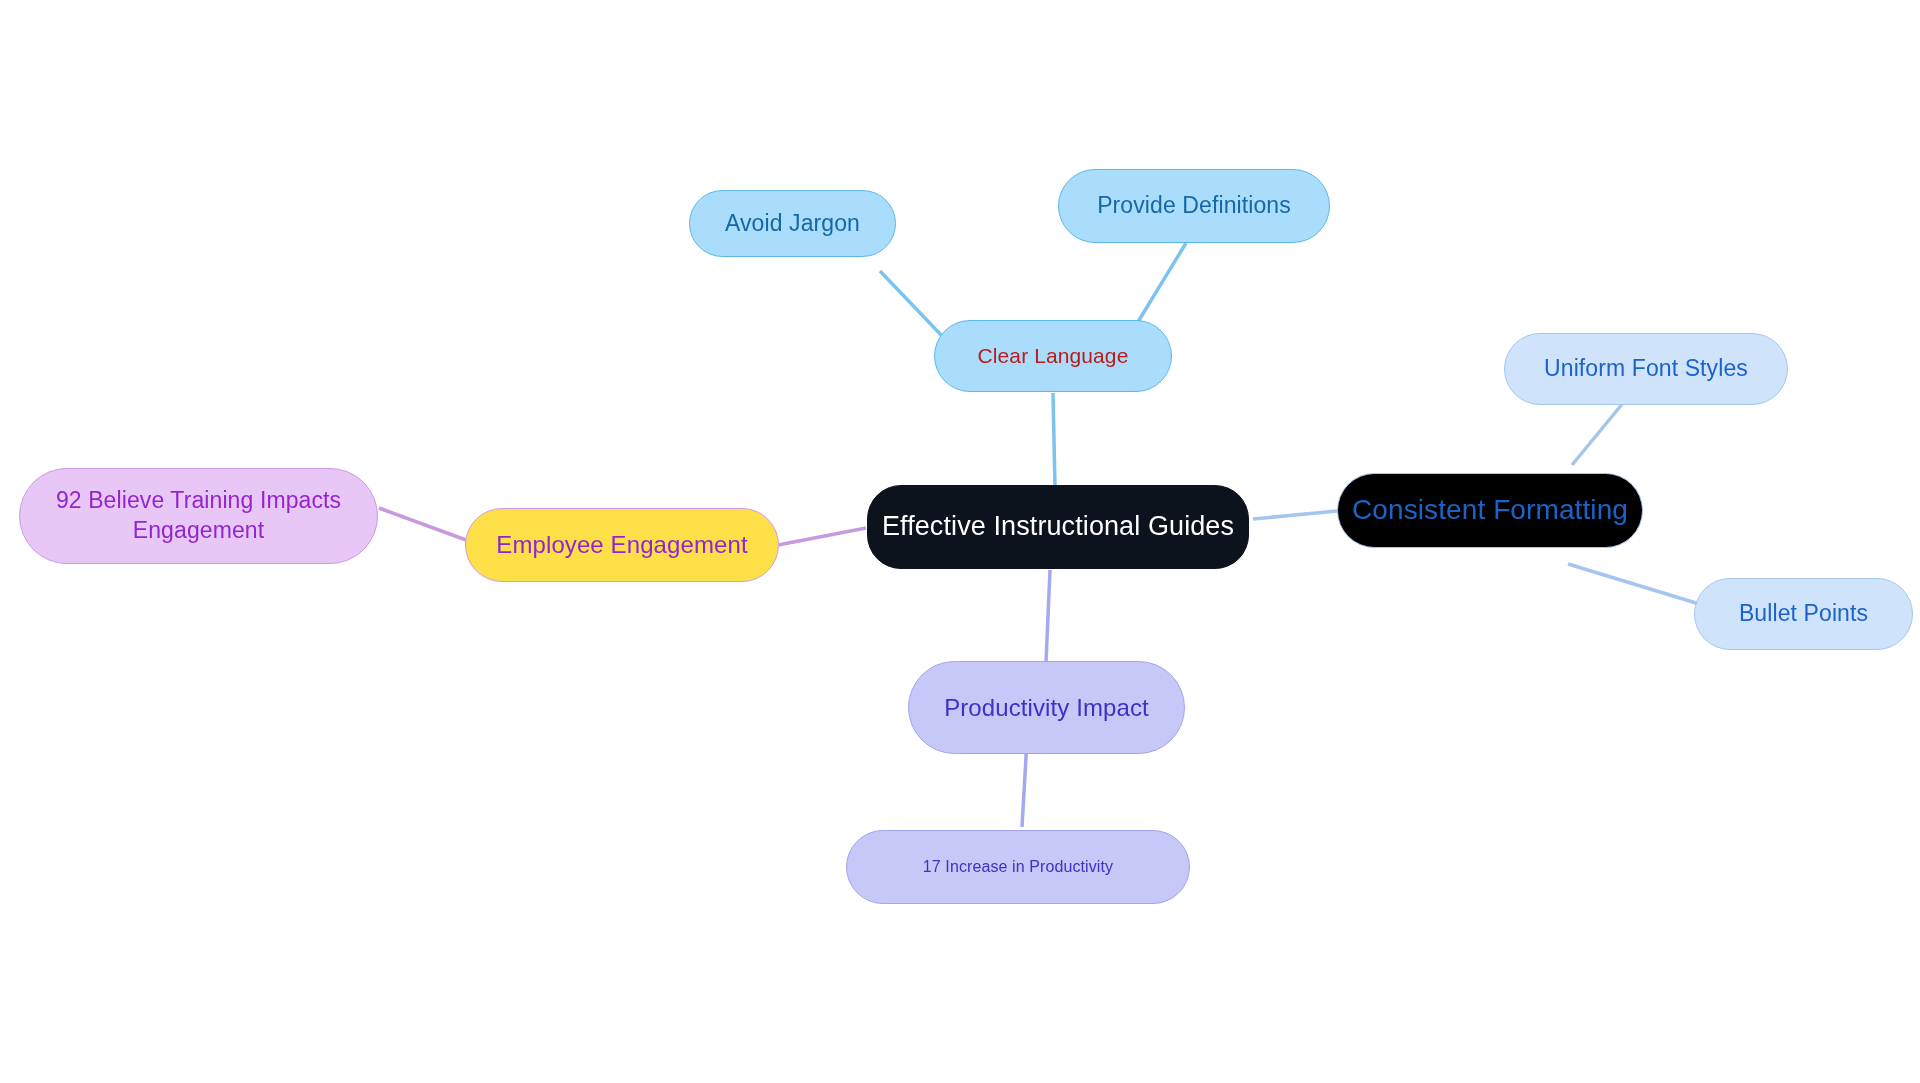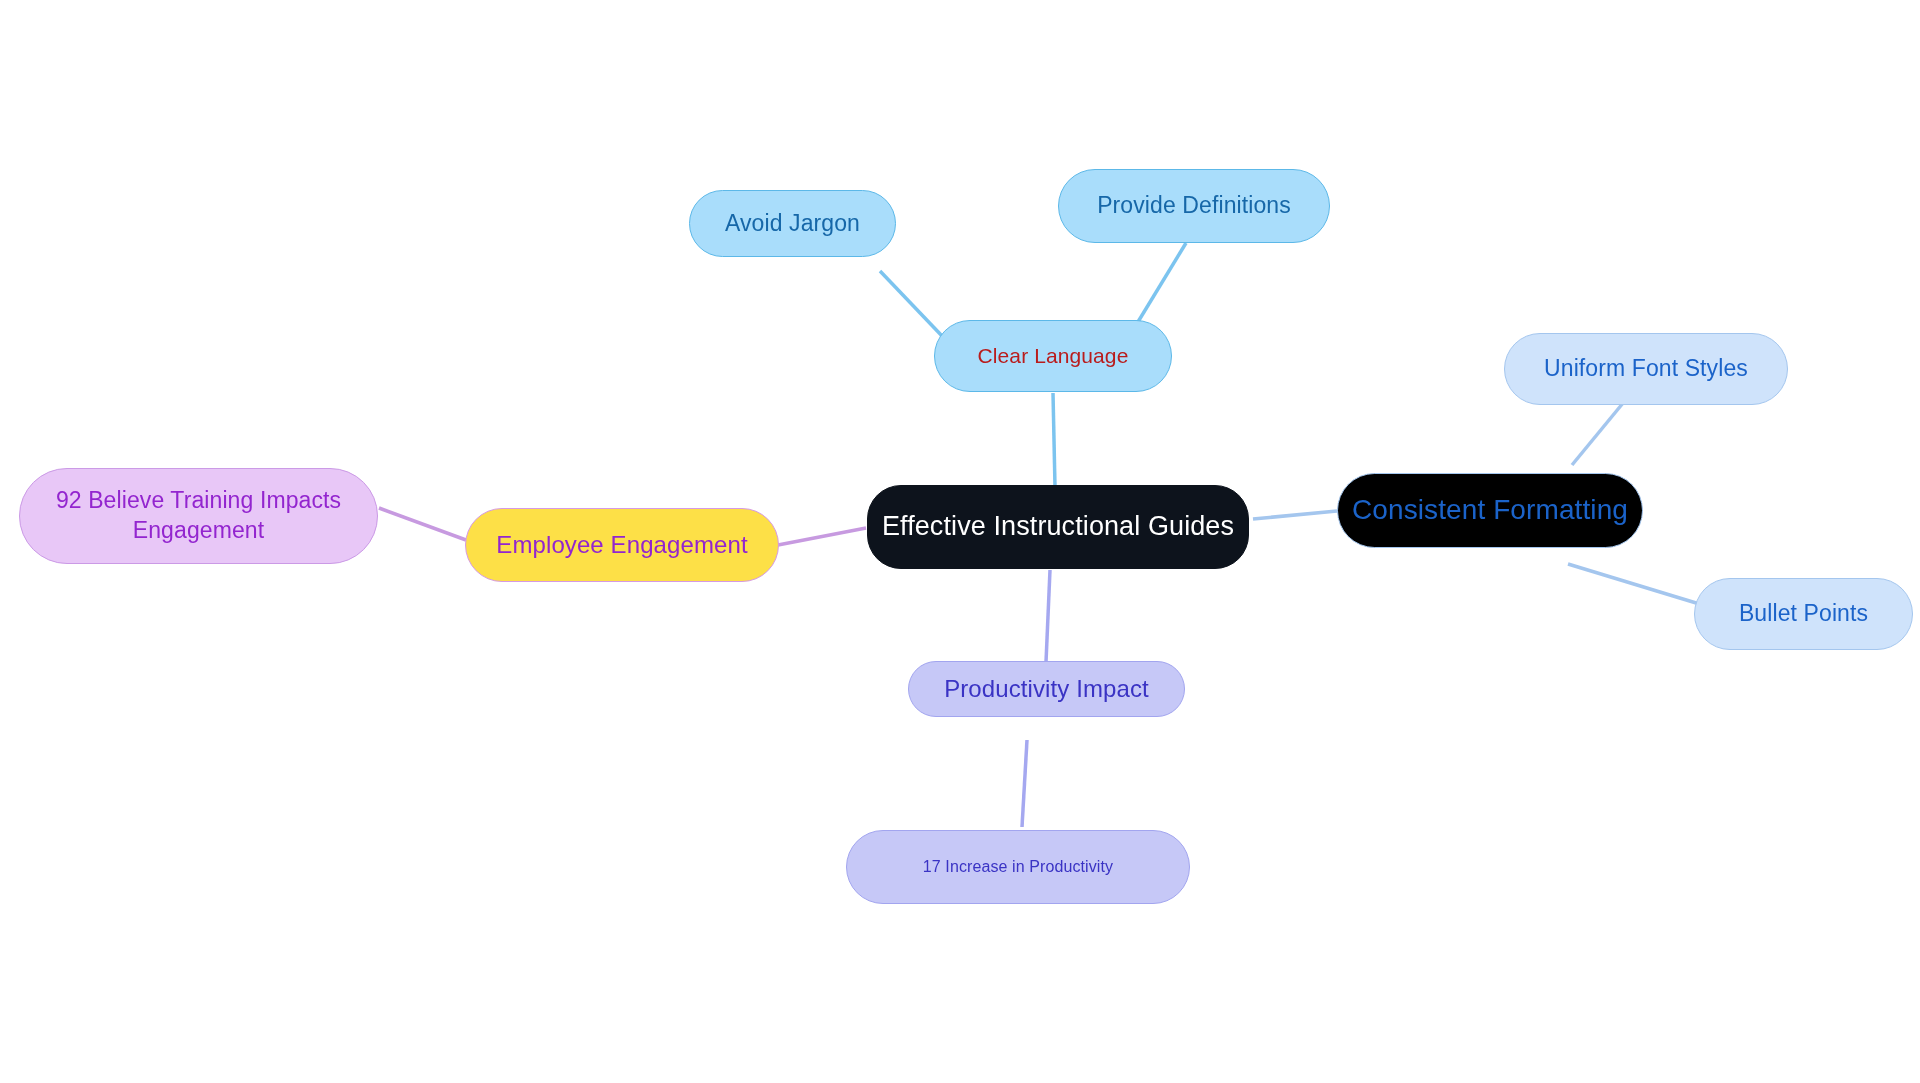--- a/index.html
+++ b/index.html
@@ -133,21 +133,21 @@
   <div class="node node-clear-child" style="left:689px; top:190px; width:207px; height:67px;">Avoid Jargon</div>
 
   <div class="node node-clear-child" style="left:1058px; top:169px; width:272px; height:74px;">Provide Definitions</div>
 
   <div class="node node-fmt" style="left:1337px; top:473px; width:306px; height:75px;">Consistent Formatting</div>
 
   <div class="node node-fmt-child" style="left:1504px; top:333px; width:284px; height:72px;">Uniform Font Styles</div>
 
   <div class="node node-fmt-child" style="left:1694px; top:578px; width:219px; height:72px;">Bullet Points</div>
 
-  <div class="node node-prod" style="left:908px; top:661px; width:277px; height:56px;">Productivity Impact</div>
+  <div class="node node-prod" style="left:908px; top:661px; width:277px; height:93px;">Productivity Impact</div>
 
   <div class="node node-prod-child" style="left:846px; top:830px; width:344px; height:74px;">17 Increase in Productivity</div>
 
   <div class="node node-eng" style="left:465px; top:508px; width:314px; height:74px;">Employee Engagement</div>
 
   <div class="node node-eng-child" style="left:19px; top:428px; width:359px; height:96px;margin-top:40px;">92 Believe Training Impacts
 Engagement</div>
 
 </div>
 

